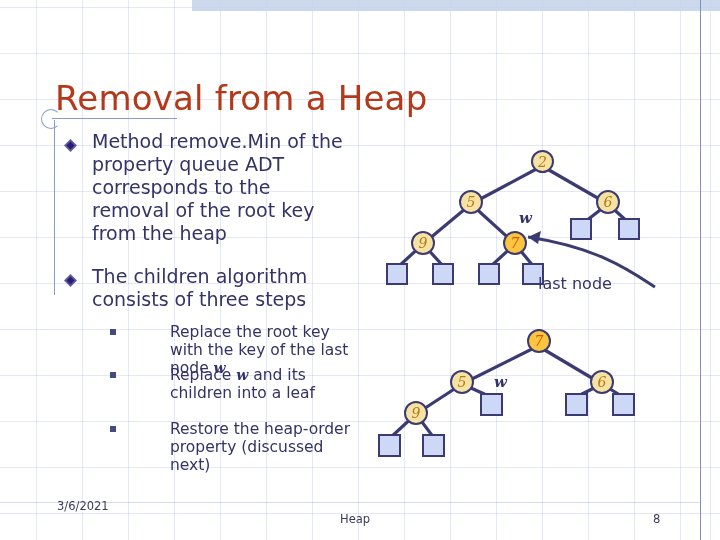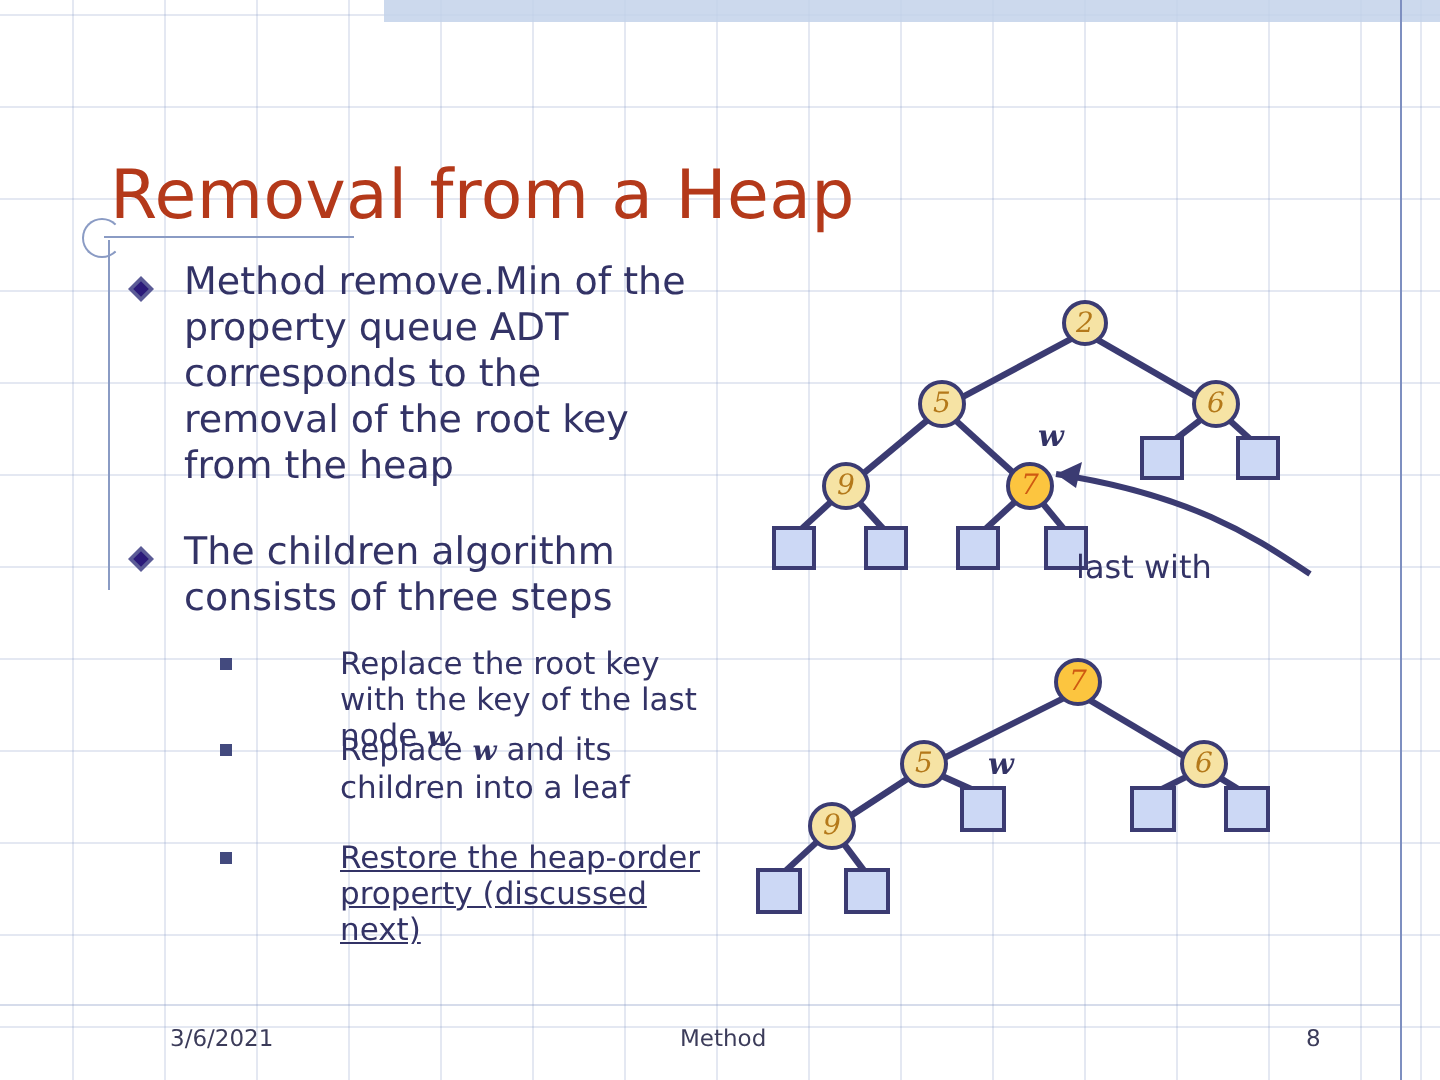--- a/index.html
+++ b/index.html
@@ -67,21 +67,21 @@
     position:absolute;left:110px;
     font-size:15.5px;line-height:18px;color:#333366;
     width:250px;
   }
   .l2 .sq{
     position:absolute;left:0px;top:6px;width:6px;height:6px;background:#434a7e;
   }
   .l2 .txt{display:block;margin-left:18px;padding-left:42px;}
   #s1{top:323px;}
   #s2{top:366px;}
-  #s3{top:420px;text-decoration:underline;}
+  #s3{top:420px;}
 
   .w{font-family:"DejaVu Serif", serif;font-style:italic;font-weight:bold;font-size:14px;}
 
   
   .diagram{position:absolute;}
   #diagram-top{left:370px;top:132px;width:290px;height:170px;}
   #diagram-bottom{left:360px;top:308px;width:300px;height:165px;}
 
   .node{
     position:absolute;border-radius:50%;
@@ -103,21 +103,21 @@
     font-family:"DejaVu Serif", serif;font-style:italic;font-weight:bold;
     font-size:15px;
   }
   .lastnode{
     position:absolute;color:#333366;font-size:16px;white-space:nowrap;
   }
   svg.edges{position:absolute;left:0;top:0;overflow:visible;}
 
   
   .foot{position:absolute;font-size:11.5px;color:#3c3c5a;}
-  #foot-date{left:57px;top:512px;margin-left:28px;}
+  #foot-date{left:57px;top:499px;}
   #foot-title{left:340px;top:512px;}
   #foot-page{left:653px;top:512px;}
 </style>
 </head>
 <body>
 
 <div id="grid"></div>
 <div id="topbar"></div>
 <div id="rightrule"></div>
 <div id="leftrule"></div>
@@ -187,21 +187,21 @@
   <div class="node hl" style="left:133px;top:99px;width:24px;height:24px;font-size:14px;">7</div>
 
   <div class="leaf" style="left:16px;top:131px;width:22px;height:22px;"></div>
   <div class="leaf" style="left:62px;top:131px;width:22px;height:22px;"></div>
   <div class="leaf" style="left:108px;top:131px;width:22px;height:22px;"></div>
   <div class="leaf" style="left:152px;top:131px;width:22px;height:22px;"></div>
   <div class="leaf" style="left:200px;top:86px;width:22px;height:22px;"></div>
   <div class="leaf" style="left:248px;top:86px;width:22px;height:22px;"></div>
 
   <div class="wlabel" style="left:149px;top:77px;">w</div>
-  <div class="lastnode" style="left:168px;top:142px;">last with</div>
+  <div class="lastnode" style="left:168px;top:142px;">last node</div>
 </div>
 
 <div class="diagram" id="diagram-bottom">
   <svg class="edges" width="300" height="165">
     <g stroke="#3b3b72" stroke-width="3.2" fill="none">
       <line x1="178" y1="38" x2="102" y2="76"></line>
       <line x1="178" y1="38" x2="242" y2="76"></line>
       <line x1="102" y1="76" x2="56" y2="106"></line>
       <line x1="102" y1="76" x2="131" y2="89"></line>
       <line x1="56" y1="106" x2="30" y2="130"></line>
@@ -219,14 +219,14 @@
   <div class="leaf" style="left:18px;top:126px;width:23px;height:23px;"></div>
   <div class="leaf" style="left:62px;top:126px;width:23px;height:23px;"></div>
   <div class="leaf" style="left:120px;top:85px;width:23px;height:23px;"></div>
   <div class="leaf" style="left:205px;top:85px;width:23px;height:23px;"></div>
   <div class="leaf" style="left:252px;top:85px;width:23px;height:23px;"></div>
 
   <div class="wlabel" style="left:134px;top:65px;">w</div>
 </div>
 
 <div class="foot" id="foot-date">3/6/2021</div>
-<div class="foot" id="foot-title">Method</div>
+<div class="foot" id="foot-title">Heap</div>
 <div class="foot" id="foot-page">8</div>
 
 </body></html>

